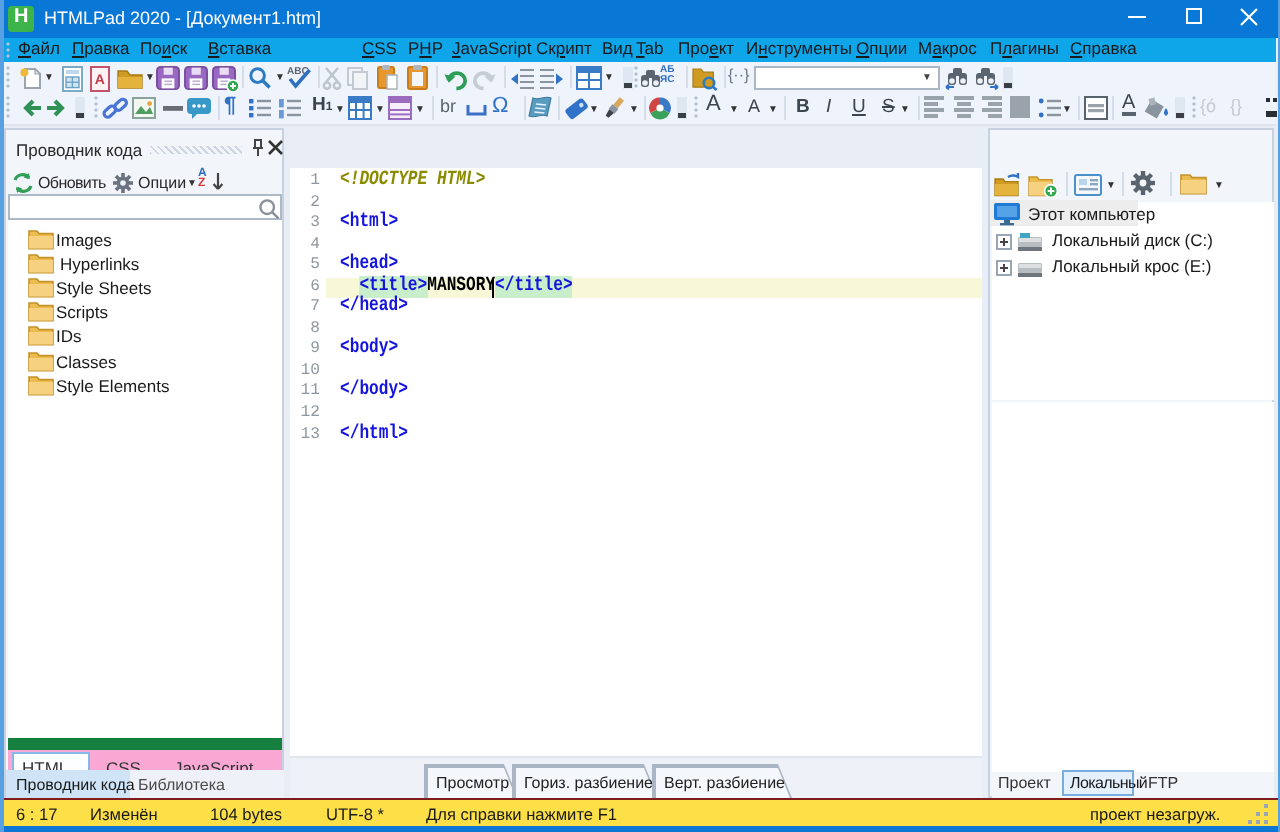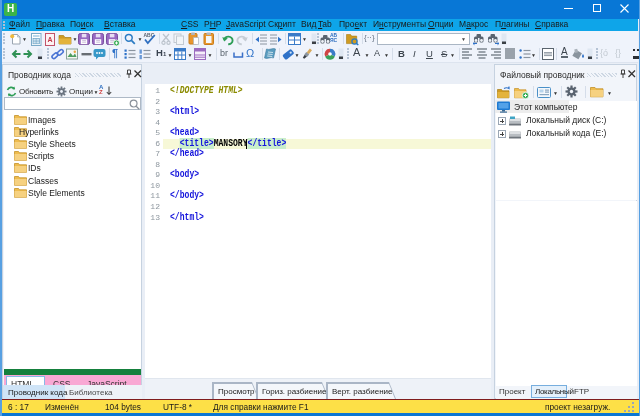--- a/index.html
+++ b/index.html
@@ -64,20 +64,21 @@
 svg { position:absolute; overflow:visible; }
 </style>
 </head>
 <body>
 <div id="win">
 
   <div id="titlebar">
     <div id="appicon">
         <span>H</span>
       </div>
+    <div id="title">HTMLPad 2020 - [Документ1.htm]</div>
     <div class="winbtn" style="left:564px; top:8px; width:9px; height:1.2px; background:#fff;"></div>
     <div class="winbtn" style="left:593px; top:4px; width:8px; height:8px; border:1.2px solid #fff;"></div>
     <svg class="winbtn" style="left:620px; top:4px;" width="9" height="9">
         <path d="M0.5 0.5 L8.5 8.5 M8.5 0.5 L0.5 8.5" stroke="#fff" stroke-width="1.1"></path>
       </svg>
   </div>
 
   <div id="menubar">
     <div class="grip" style="left:1px; top:2px; height:9px;"></div>
     <div class="mi" style="left:7px;"><u>Ф</u>айл</div>
@@ -523,21 +524,21 @@
     <div class="trowset">
       <svg style="left:11px;top:49.0px;" width="13" height="11">
           <path d="M0.5 1.5 h4 l1 1.3 h7 v7.5 h-12 z" fill="#eebc4e" stroke="#c49229" stroke-width="0.8"></path>
           <path d="M0.5 4 h12 v6.3 h-12 z" fill="#f6d180"></path>
         </svg>
       <div class="trow" style="left:25px;top:50.0px;">Images</div>
       <svg style="left:11px;top:61.1px;" width="13" height="11">
           <path d="M0.5 1.5 h4 l1 1.3 h7 v7.5 h-12 z" fill="#eebc4e" stroke="#c49229" stroke-width="0.8"></path>
           <path d="M0.5 4 h12 v6.3 h-12 z" fill="#f6d180"></path>
         </svg>
-      <div class="trow" style="left:16px;top:62.1px;">Hyperlinks</div>
+      <div class="trow" style="left:27px;top:62.1px;">Hyperlinks</div>
       <svg style="left:11px;top:73.2px;" width="13" height="11">
           <path d="M0.5 1.5 h4 l1 1.3 h7 v7.5 h-12 z" fill="#eebc4e" stroke="#c49229" stroke-width="0.8"></path>
           <path d="M0.5 4 h12 v6.3 h-12 z" fill="#f6d180"></path>
         </svg>
       <div class="trow" style="left:25px;top:74.2px;">Style Sheets</div>
       <svg style="left:11px;top:85.3px;" width="13" height="11">
           <path d="M0.5 1.5 h4 l1 1.3 h7 v7.5 h-12 z" fill="#eebc4e" stroke="#c49229" stroke-width="0.8"></path>
           <path d="M0.5 4 h12 v6.3 h-12 z" fill="#f6d180"></path>
         </svg>
       <div class="trow" style="left:25px;top:86.3px;">Scripts</div>
@@ -614,30 +615,20 @@
       <div class="tx">Гориз. разбиение</div>
     </div>
     <div class="btab" style="left:181px; width:70px;">
       <div class="bg" style="clip-path:polygon(0 0,63px 0,70px 17px,0 17px);"></div>
       <div class="in" style="background:#f4f7fb; clip-path:polygon(1px 1px,62px 1px,68px 16px,1px 16px);"></div>
       <div class="tx">Верт. разбиение</div>
     </div>
   </div>
 
   <div id="rpanel" class="panel">
-    <div class="phead">
-      <div class="t">Файловый проводник</div>
-      <div class="hatch" style="left:92px; width:30px;"></div>
-      <svg style="left:124px;top:4px;" width="8" height="10">
-          <path d="M2.5 1 h3 v4 h-3 z M1.5 5 h5 M4 5 v4" stroke="#444" stroke-width="1" fill="none"></path>
-        </svg>
-      <svg style="left:133px;top:4.5px;" width="8" height="8">
-          <path d="M0.5 0.5 L7 7 M7 0.5 L0.5 7" stroke="#333" stroke-width="1.3"></path>
-        </svg>
-    </div>
     <div id="rbtns">
       <svg style="left:2px;top:21px;" width="14" height="13">
           <path d="M0.5 3.5 h4 l1 1.3 h6.5 v7 h-11.5 z" fill="#cf9b22" stroke="#a87c14" stroke-width="0.7"></path>
           <path d="M0.5 6 h11.5 v5.8 h-11.5 z" fill="#e3b33c"></path>
           <path d="M7 2.5 a4 3 0 0 1 5 0 l0-2" fill="none" stroke="#2f72c8" stroke-width="1.2"></path>
         </svg>
       <svg style="left:19px;top:21px;" width="15" height="13">
           <path d="M0.5 2.5 h4 l1 1.3 h6.5 v8 h-11.5 z" fill="#eebc4e" stroke="#c49229" stroke-width="0.7"></path>
           <path d="M0.5 5 h11.5 v6.8 h-11.5 z" fill="#f6d180"></path>
           <circle cx="11.5" cy="9.5" r="3.2" fill="#2fa84f" stroke="#fff" stroke-width="0.8"></circle>
@@ -698,21 +689,21 @@
       <svg class="exp" style="left:3px;top:65px;" width="8" height="8" shape-rendering="crispEdges">
           <rect x="0.5" y="0.5" width="7" height="7" fill="#fff" stroke="#9aa6b4"></rect>
           <rect x="2" y="3.5" width="4" height="1" fill="#444"></rect>
           <rect x="3.5" y="2" width="1" height="4" fill="#444"></rect>
         </svg>
       <svg style="left:13px;top:64px;" width="15" height="11">
           <rect x="1" y="2.5" width="12" height="5" rx="0.8" fill="#b8bdc2"></rect>
           <rect x="1.5" y="3" width="11" height="2" fill="#dde0e3"></rect>
           <rect x="1" y="7.5" width="12" height="2" fill="#6e757c"></rect>
         </svg>
-      <div class="trow" style="left:31px;top:62.5px;">Локальный кода (E:)</div>
+      <div class="trow" style="left:31px;top:62.5px;">Локальный крос (E:)</div>
     </div>
     <div id="rsub">
       <div style="position:absolute; left:3px; top:1px; font-size:8px; color:#333;">Проект</div>
       <div style="position:absolute; left:35px; top:-1px; width:36px; height:13px; border:1px solid #77aede; background:#e4f0fb;"></div>
       <div style="position:absolute; left:39px; top:1px; font-size:8px; letter-spacing:-0.3px; color:#1a1a1a;">Локальный</div>
       <div style="position:absolute; left:78px; top:1px; font-size:8px; color:#333;">FTP</div>
     </div>
   </div>
 
   <div id="status">

